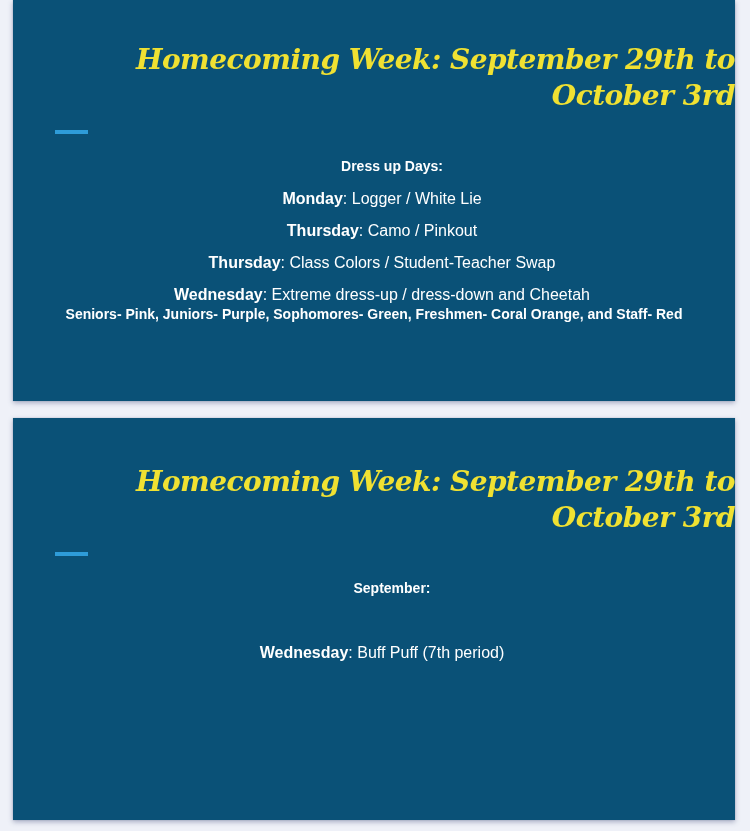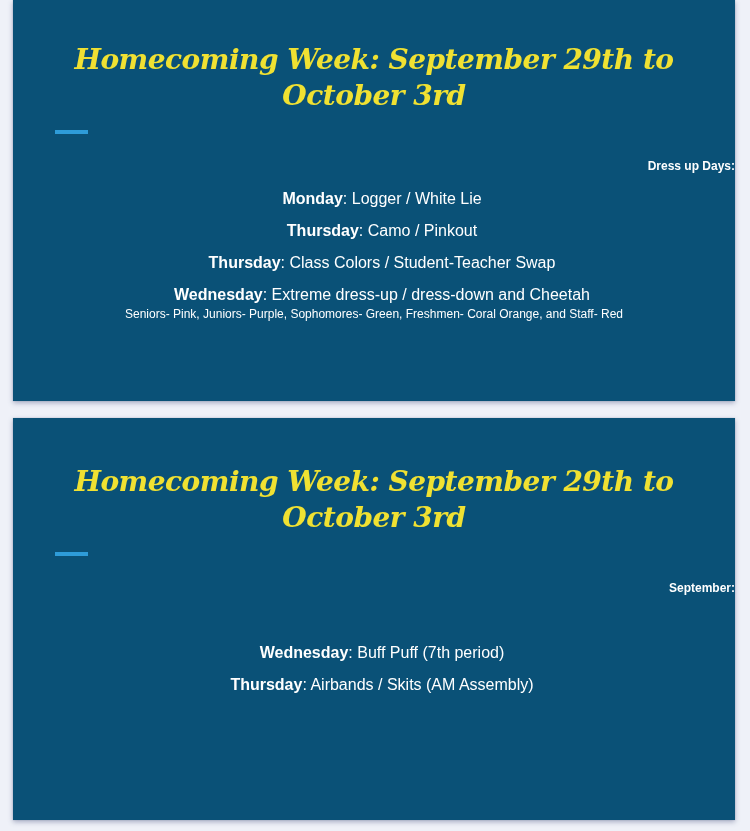--- a/index.html
+++ b/index.html
@@ -18,43 +18,43 @@
     width: 722px;
     background: #0A5177;
     box-shadow: 0 2px 5px rgba(80, 90, 130, 0.45), 0 0 1px rgba(80, 90, 130, 0.4);
   }
   .card-1 { height: 401px; }
   .card-2 { height: 402px; margin-top: 17px; }
 
   .card-title {
     margin: 0;
     padding-top: 42px;
-    text-align: center;
+    text-align: right;
     color: #F0E132;
     font-family: "DejaVu Serif", serif;
     font-style: italic;
     font-weight: 700;
     font-size: 28px;
     line-height: 36px;
     letter-spacing: -0.5px;
   }
   .card-2 .card-title { padding-top: 46px; }
 
   .accent-line {
     width: 33px;
     height: 4px;
     background: #2E9CD9;
     margin: 16px 0 0 42px;
   }
 
   .section-heading {
     margin: 24px 0 0;
-    text-align: right;
+    text-align: center;
     color: #FFFFFF;
-    font-size: 12px;
+    font-size: 14px;
     line-height: 17px;
     font-weight: 700;
     padding-left: 36px;
   }
 
   .line {
     margin: 16px 0 0;
     text-align: center;
     color: #FFFFFF;
     font-size: 16px;
@@ -62,22 +62,23 @@
     font-weight: 400;
     padding-left: 16px;
   }
   .line:first-of-type { margin-top: 20px; }
   .line strong { font-weight: 700; }
 
   .subline {
     margin: 4px 0 0;
     text-align: center;
     color: #FFFFFF;
-    font-size: 12px;
+    font-size: 14px;
     line-height: 15px;
+    font-weight: bold;
   }
 
   .blank-line {
     height: 16px;
     margin-top: 16px;
   }
 </style>
 </head>
 <body>
 
@@ -91,14 +92,13 @@
   <p class="line"><strong>Wednesday</strong><span>: Extreme dress-up / dress-down and Cheetah</span></p>
   <p class="subline">Seniors- Pink, Juniors- Purple, Sophomores- Green, Freshmen- Coral Orange, and Staff- Red</p>
 </div>
 
 <div class="card card-2">
   <h1 class="card-title">Homecoming Week: September 29th to October 3rd</h1>
   <div class="accent-line"></div>
   <p class="section-heading">September:</p>
   <div class="blank-line"></div>
   <p class="line"><strong>Wednesday</strong><span>: Buff Puff (7th period)</span></p>
-  <p class="line"><strong>Thursday</strong><span>: Airbands / Skits (AM Assembly)</span></p>
 </div>
 
 </body></html>

